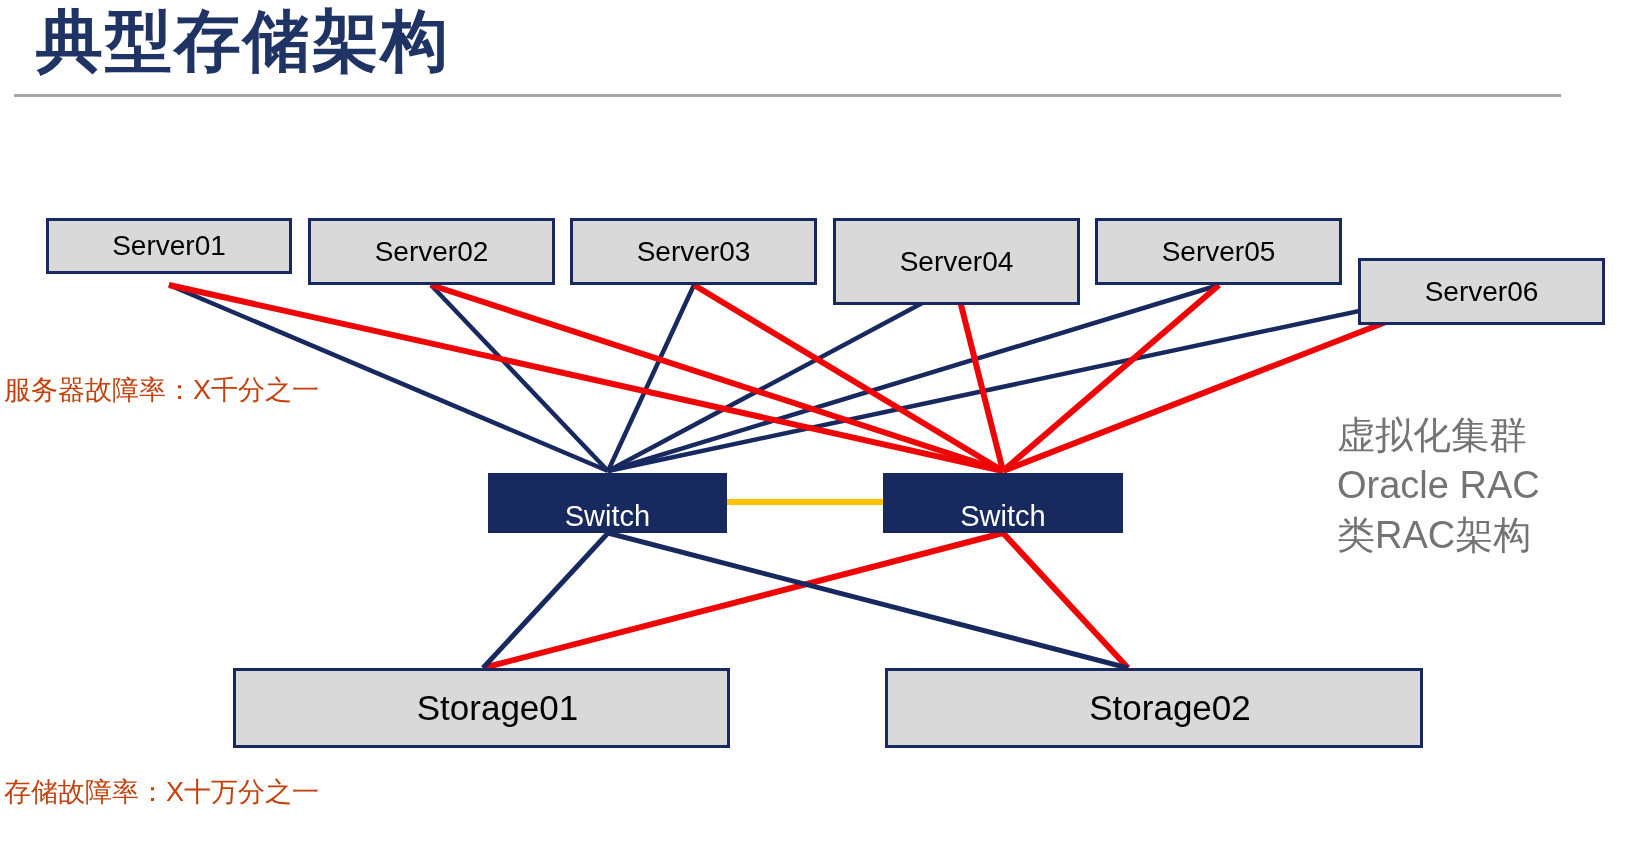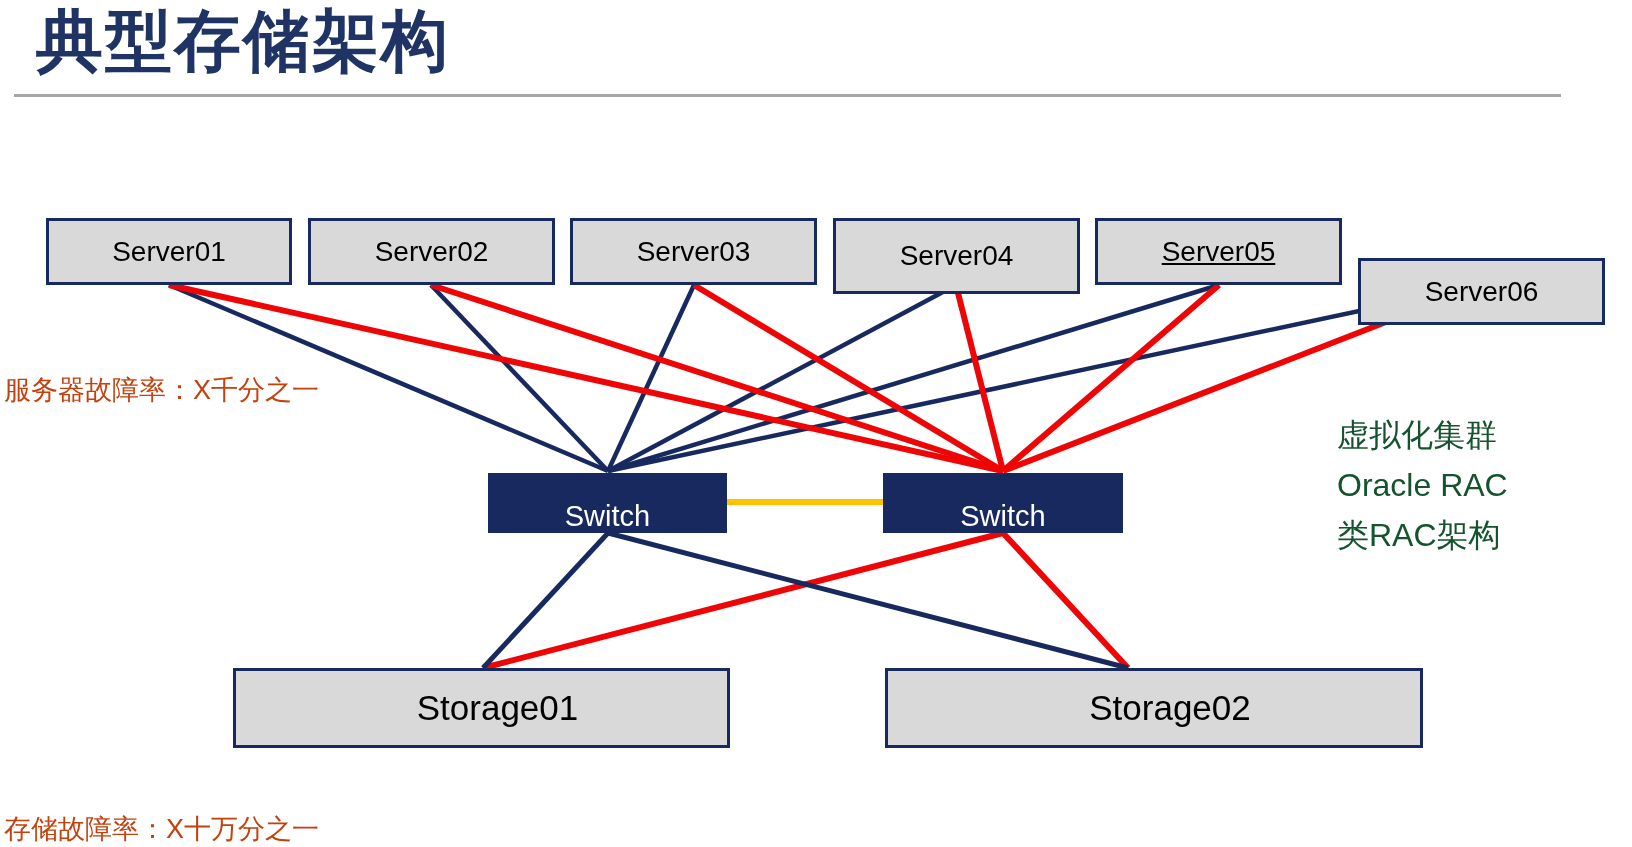--- a/index.html
+++ b/index.html
@@ -36,25 +36,25 @@
     background:var(--boxfill,#d9d9d9);
     border:3px solid var(--navy,#17295e);
     font-size:35px;
     padding-left:32px;
   }
 
   .side-label{
     position:absolute;color:#c2410c;font-size:27px;white-space:nowrap;
   }
   #label-server-failure{left:4px;top:372px;}
-  #label-storage-failure{left:4px;top:774px;margin-top:37px;}
+  #label-storage-failure{left:4px;top:774px;}
 
   .right-note{
     position:absolute;left:1337px;top:410px;
-    color:#14532d;font-size:32px;line-height:50px;white-space:nowrap;
+    color:#737373;font-size:38px;line-height:50px;white-space:nowrap;
   }
 </style>
 </head>
 <body>
 
 <div id="canvas">
 
   <div class="title">典型存储架构</div>
   <div class="divider"></div>
 
@@ -72,33 +72,33 @@
       <line x1="1219" y1="285" x2="1003" y2="471" stroke="#ee0505" stroke-width="6"></line>
       <line x1="1481" y1="285" x2="1003" y2="471" stroke="#ee0505" stroke-width="6"></line>
       <line x1="1003" y1="533" x2="483" y2="668" stroke="#ee0505" stroke-width="6"></line>
       <line x1="1003" y1="533" x2="1128" y2="668" stroke="#ee0505" stroke-width="6"></line>
       <line x1="608" y1="533" x2="483" y2="668" stroke="#17295e" stroke-width="5"></line>
       <line x1="608" y1="533" x2="1128" y2="668" stroke="#17295e" stroke-width="5"></line>
       <line x1="727" y1="502" x2="883" y2="502" stroke="#ffc000" stroke-width="6"></line>
     </svg>
 
   <div id="nodes">
-      <div class="node server" style="left: 46px; top: 218px; width: 246px; height: 67px;">
+      <div class="node server" style="left: 46px; top: 218px; width: 246px; height: 56px;">
         <span>Server01</span>
       </div>
       <div class="node server" style="left: 308px; top: 218px; width: 247px; height: 67px;">
         <span>Server02</span>
       </div>
       <div class="node server" style="left: 570px; top: 218px; width: 247px; height: 67px;">
         <span>Server03</span>
       </div>
-      <div class="node server" style="left: 833px; top: 218px; width: 247px; height: 76px;">
+      <div class="node server" style="left: 833px; top: 218px; width: 247px; height: 87px;">
         <span>Server04</span>
       </div>
-      <div class="node server" style="left: 1095px; top: 218px; width: 247px; height: 67px; text-decoration: underline;">
+      <div class="node server" style="left: 1095px; top: 218px; width: 247px; height: 67px;">
         <span>Server05</span>
       </div>
       <div class="node server" style="left: 1358px; top: 218px; width: 247px; height: 67px; margin-top: 40px;">
         <span>Server06</span>
       </div>
       <div class="node switch" style="left: 488px; top: 473px; width: 239px; height: 60px;">
         <span>Switch</span>
       </div>
       <div class="node switch" style="left: 883px; top: 473px; width: 240px; height: 60px;">
         <span>Switch</span>

